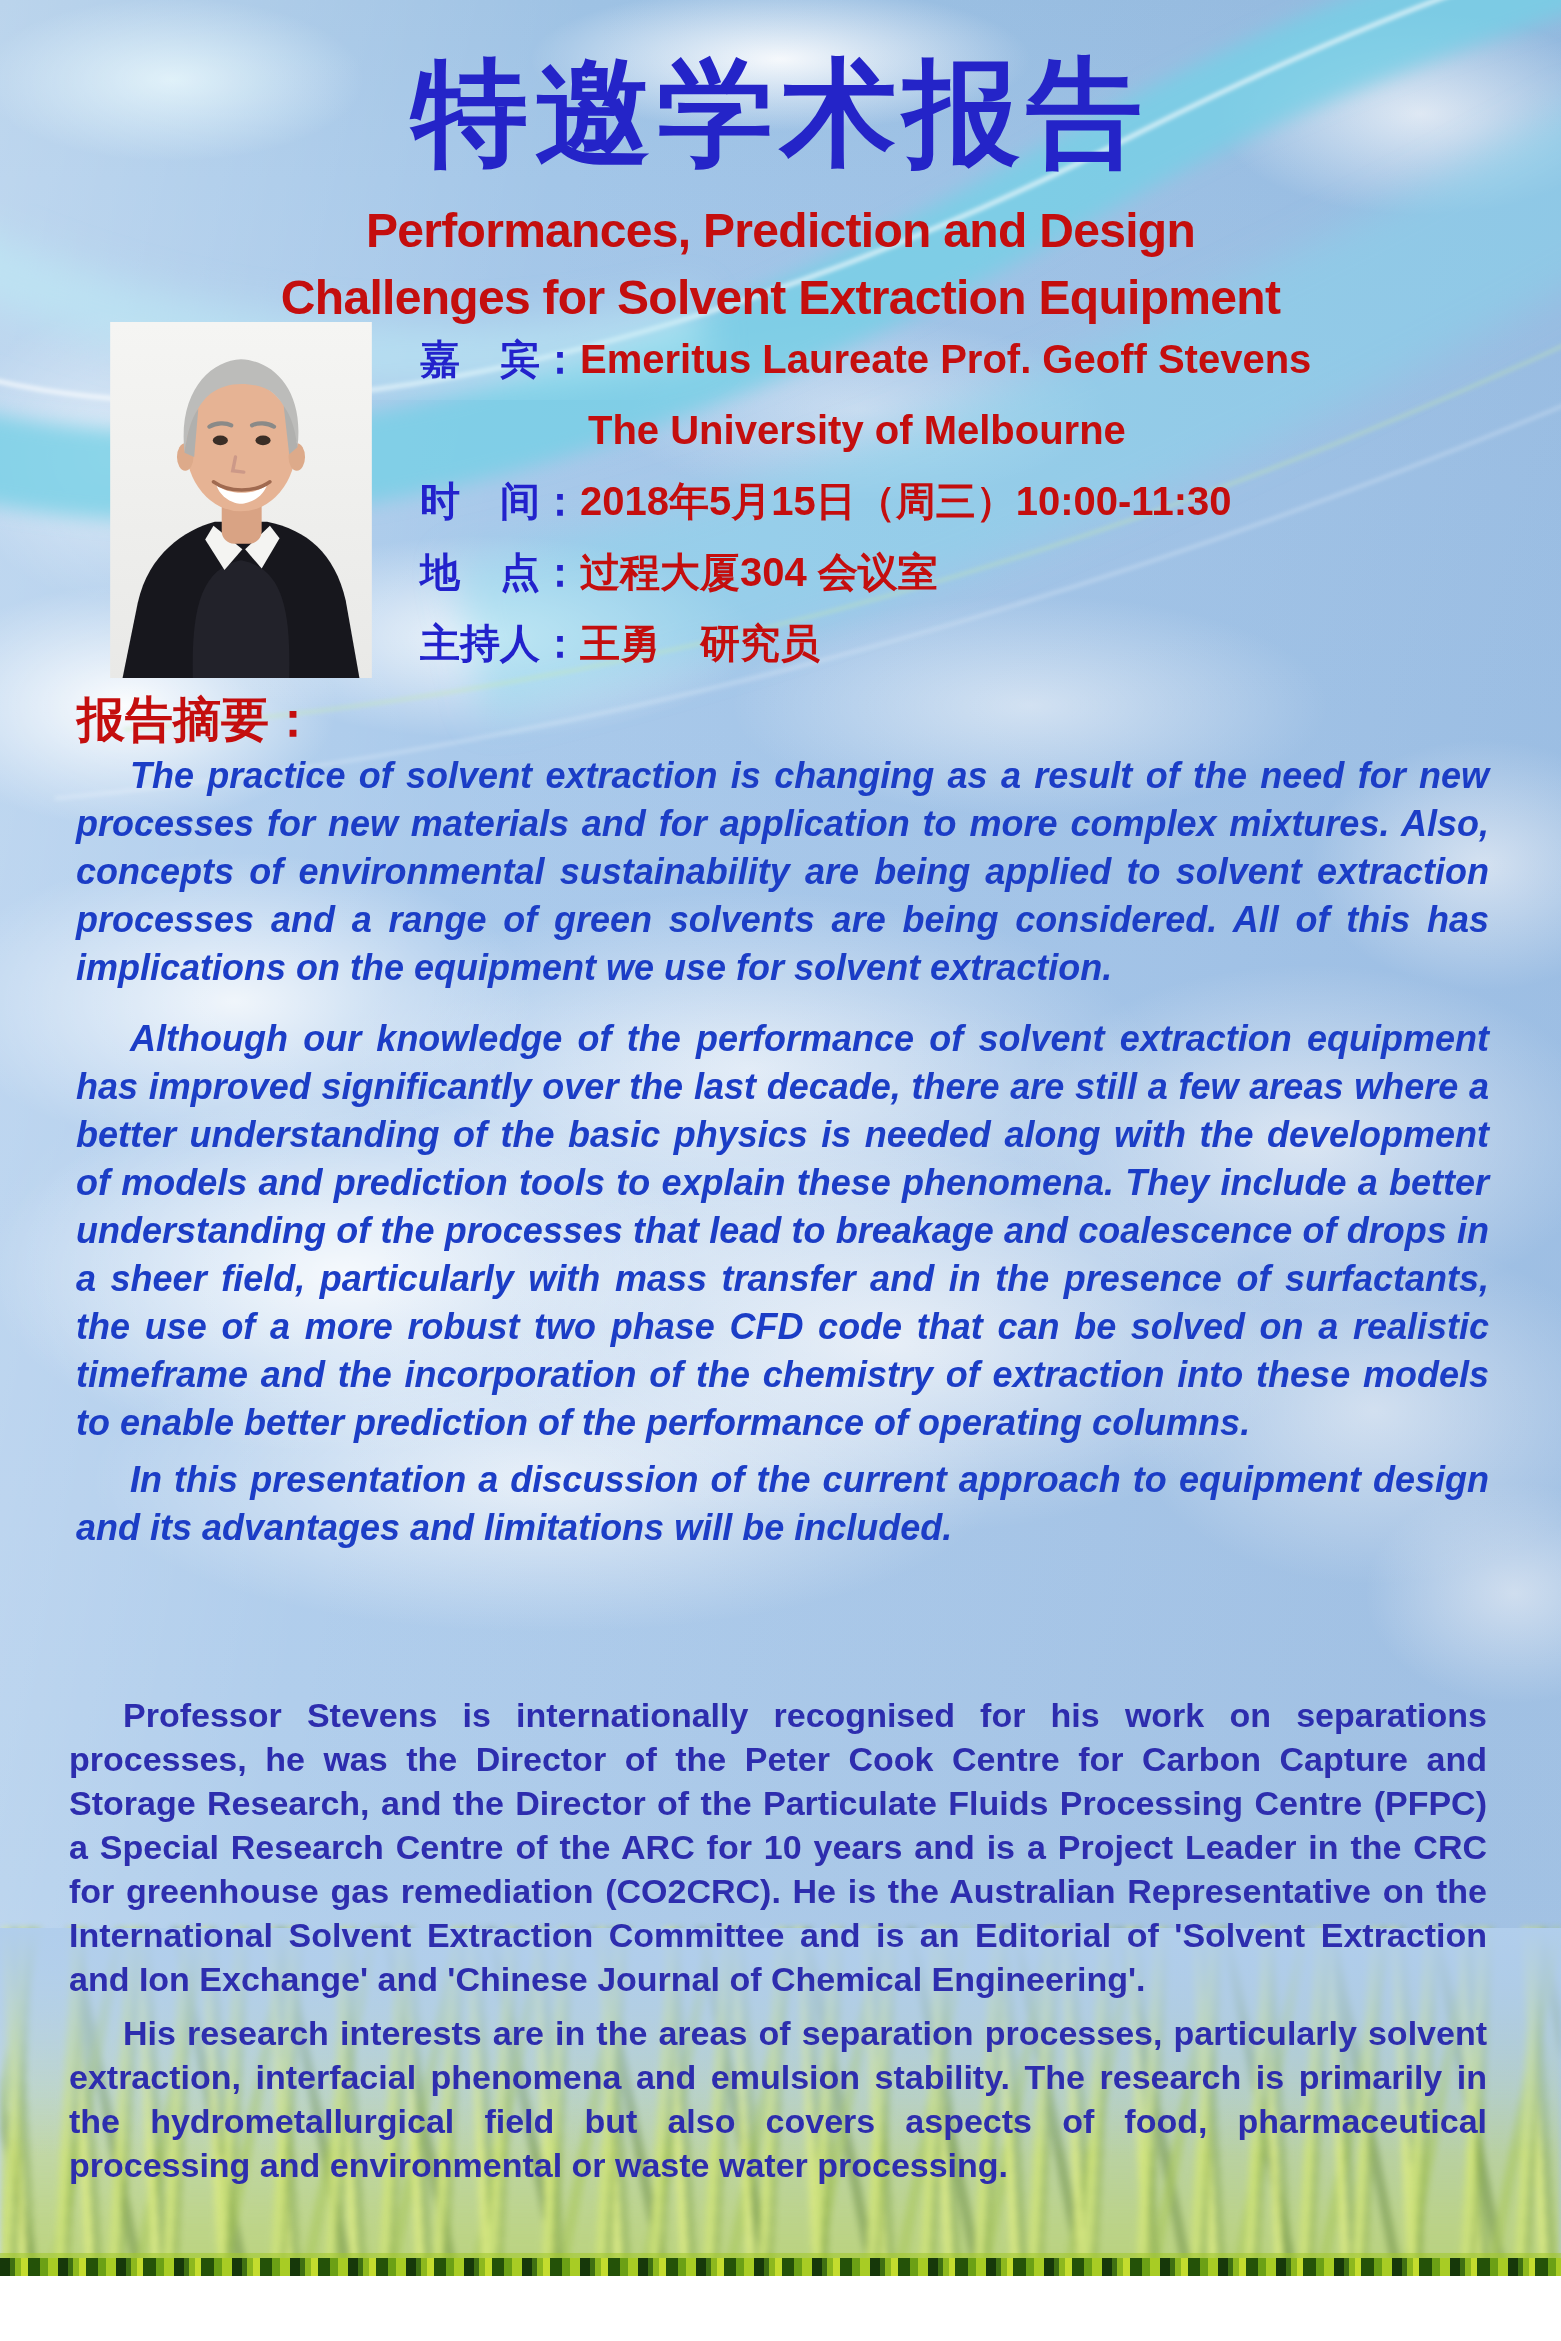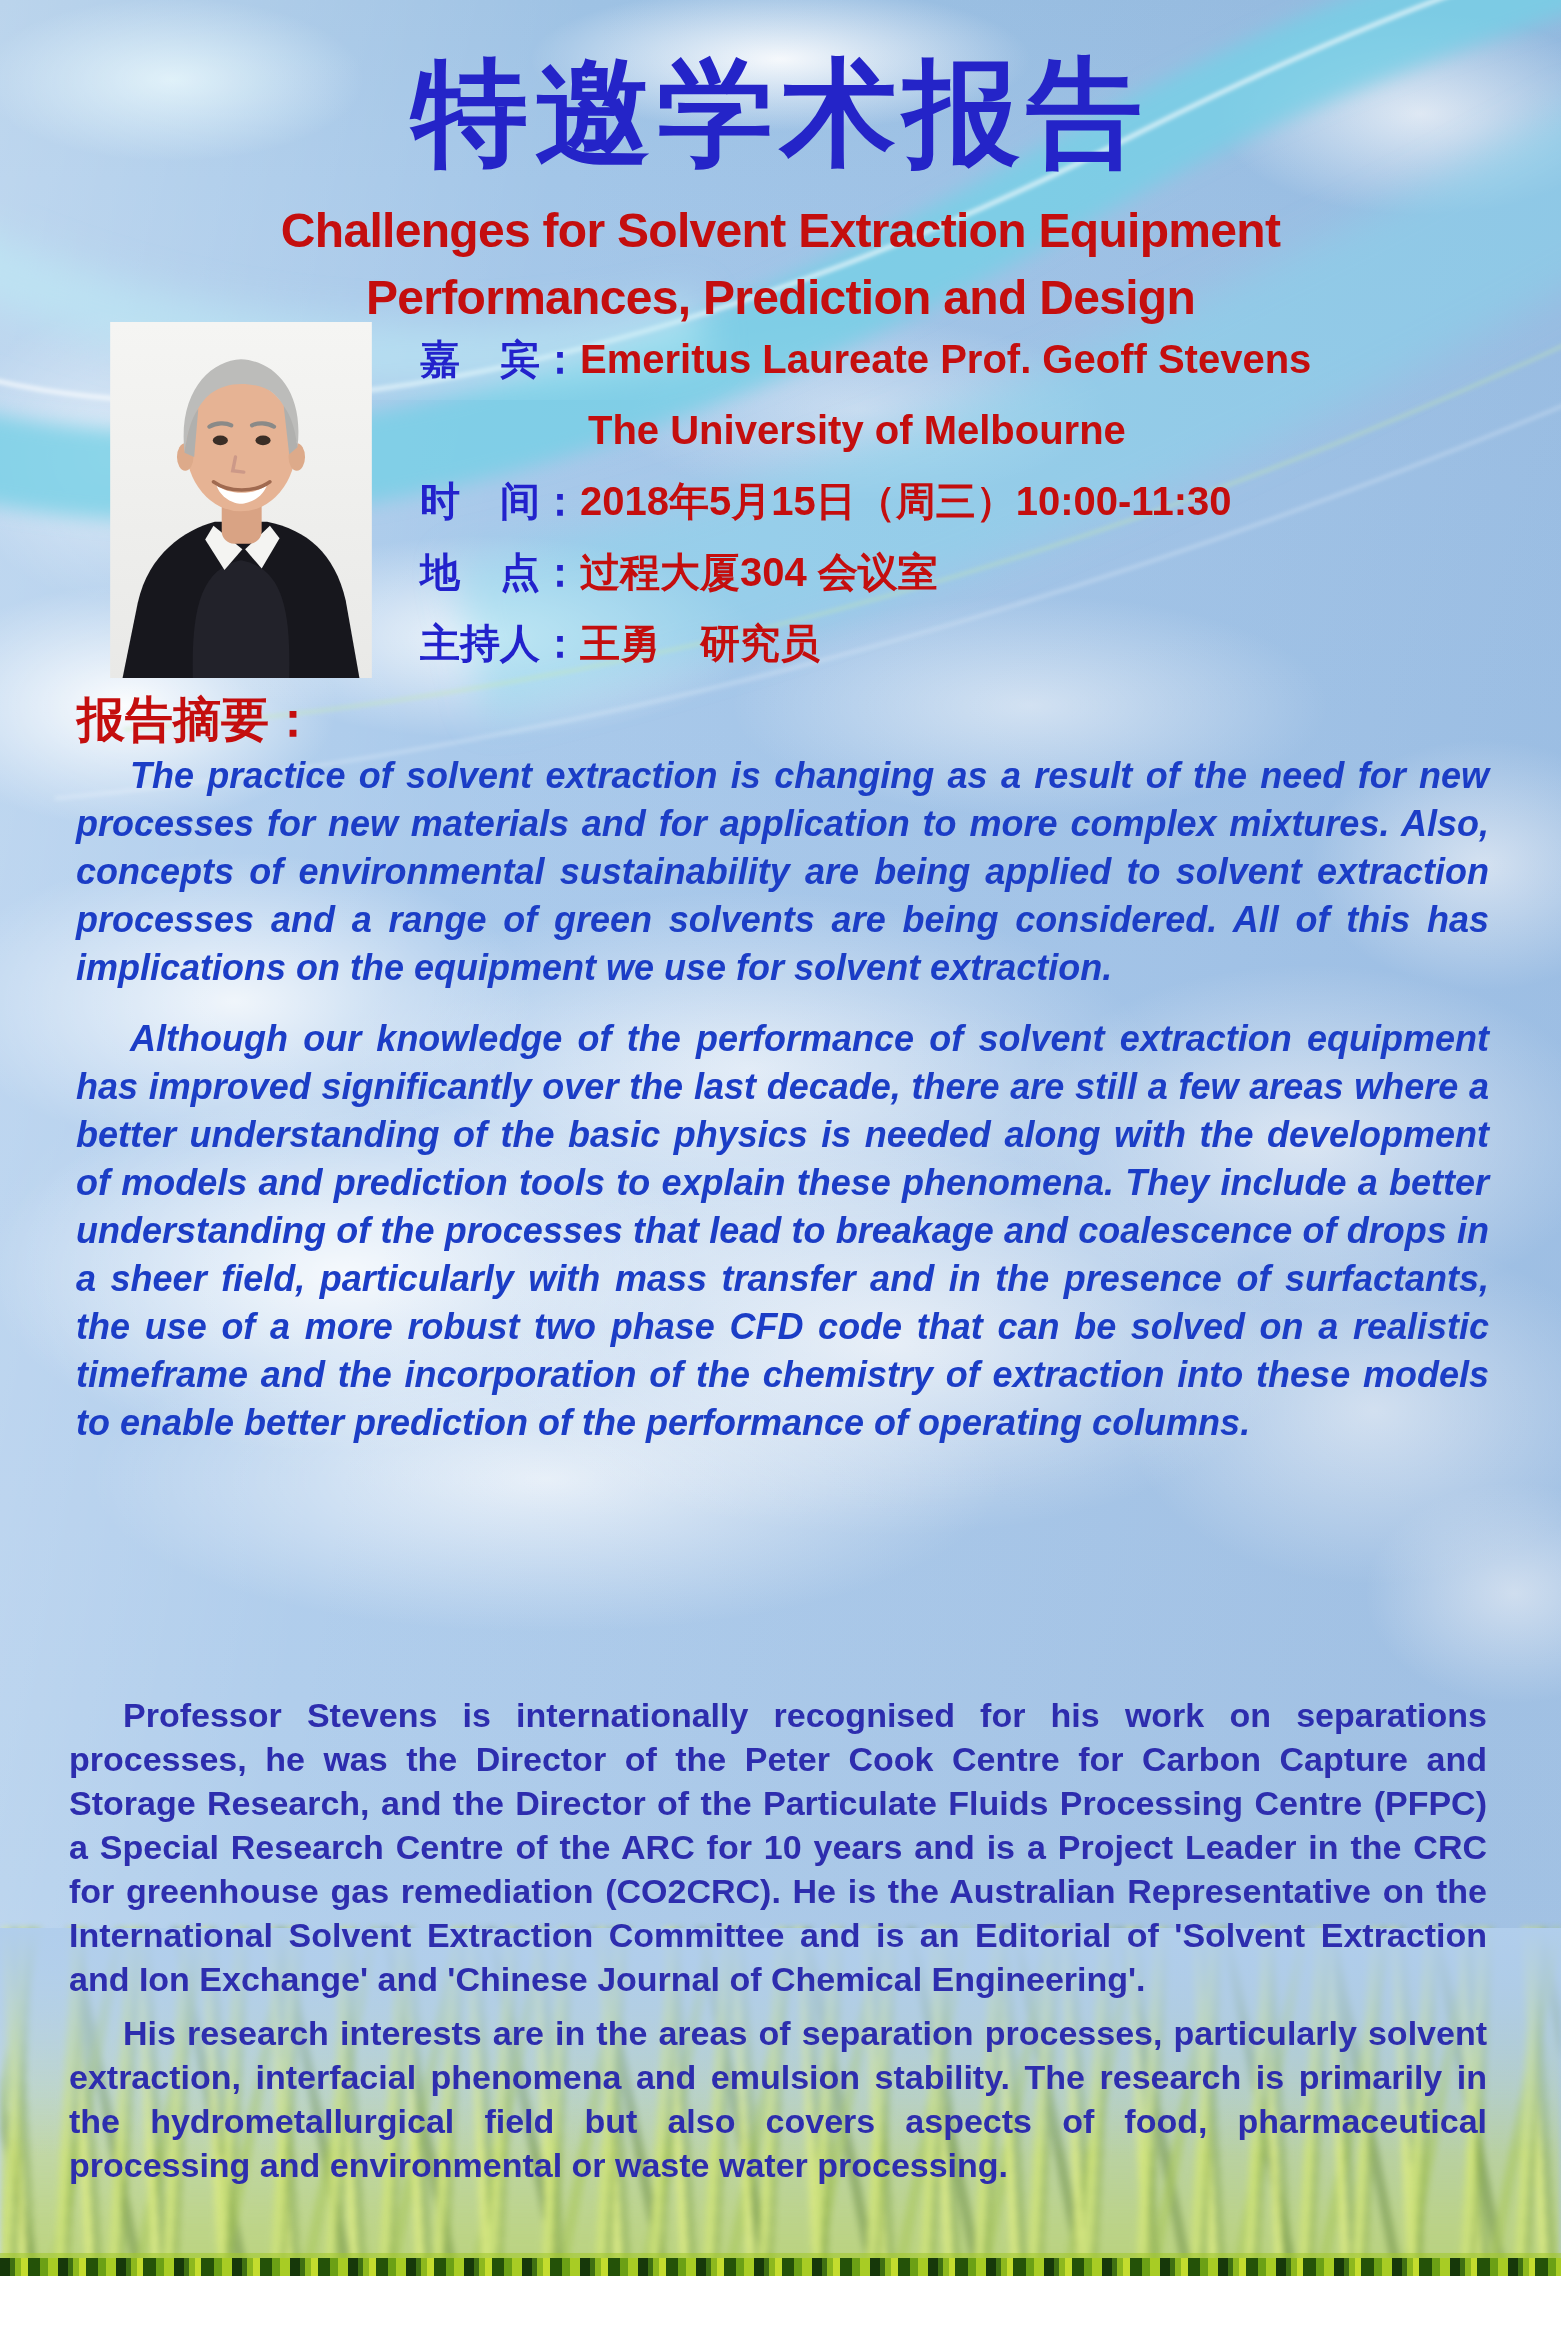--- a/index.html
+++ b/index.html
@@ -96,22 +96,22 @@
   </svg>
 
   <div class="grass"></div>
   <div class="grass-fade"></div>
   <div class="bottom-strip-glow"></div>
   <div class="bottom-strip"></div>
 
   <div class="title-cn">特邀学术报告</div>
 
   <div class="title-en">
+    <div>Performances, Prediction and Design</div>
     <div>Challenges for Solvent Extraction Equipment</div>
-    <div>Performances, Prediction and Design</div>
   </div>
 
   <svg class="photo" viewBox="0 0 380 517">
     <defs>
       <linearGradient id="pbg" x1="0" y1="0" x2="0" y2="1">
         <stop offset="0" stop-color="#f5f5f3"></stop>
           <stop offset="1" stop-color="#e9e9e7"></stop>
       </linearGradient>
     </defs>
     <rect x="0" y="0" width="380" height="517" fill="url(#pbg)"></rect>
@@ -141,20 +141,21 @@
     <div class="row"><span class="lbl">时　间：</span><span class="val">2018年5月15日（周三）10:00-11:30</span></div>
     <div class="row"><span class="lbl">地　点：</span><span class="val">过程大厦304 会议室</span></div>
     <div class="row"><span class="lbl">主持人：</span><span class="val">王勇　研究员</span></div>
   </div>
 
   <div class="sec-heading" id="abstract-heading">报告摘要：</div>
 
   <div class="abstract">
     <p class="p1">The practice of solvent extraction is changing as a result of the need for new processes for new materials and for application to more complex mixtures.  Also, concepts of environmental sustainability are being applied to solvent extraction processes and a range of green solvents are being considered.  All of this has implications on the equipment we use for solvent extraction.</p>
     <p class="p2">Although our knowledge of the performance of solvent extraction equipment has improved significantly over the last decade, there are still a few areas where a better understanding of the basic physics is needed along with the development of models and prediction tools to explain these phenomena.  They include a better understanding of the processes that lead to breakage and coalescence of drops in a sheer field, particularly with mass transfer and in the presence of surfactants, the use of a more robust two phase CFD code that can be solved on a realistic timeframe and the incorporation of the chemistry of extraction into these models to enable better prediction of the performance of operating columns.</p>
+    <p class="p3">In this presentation a discussion of the current approach to equipment design and its advantages and limitations will be included.</p>
   </div>
 
 
   <div class="bio">
     <p class="b1">Professor Stevens is internationally recognised for his work on separations processes, he was the Director of the Peter Cook Centre for Carbon Capture and Storage Research, and the Director of the Particulate Fluids Processing Centre (PFPC) a Special Research Centre of the ARC for 10 years and is a Project Leader in the CRC for greenhouse gas remediation (CO2CRC).  He is the Australian Representative on the International Solvent Extraction Committee and is an Editorial of 'Solvent Extraction and Ion Exchange' and 'Chinese Journal of Chemical Engineering'.</p>
     <p class="b2">His research interests are in the areas of separation processes, particularly solvent extraction, interfacial phenomena and emulsion stability.  The research is primarily in the hydrometallurgical field but also covers aspects of food, pharmaceutical processing and environmental or waste water processing.</p>
   </div>
 
 </div>
 

